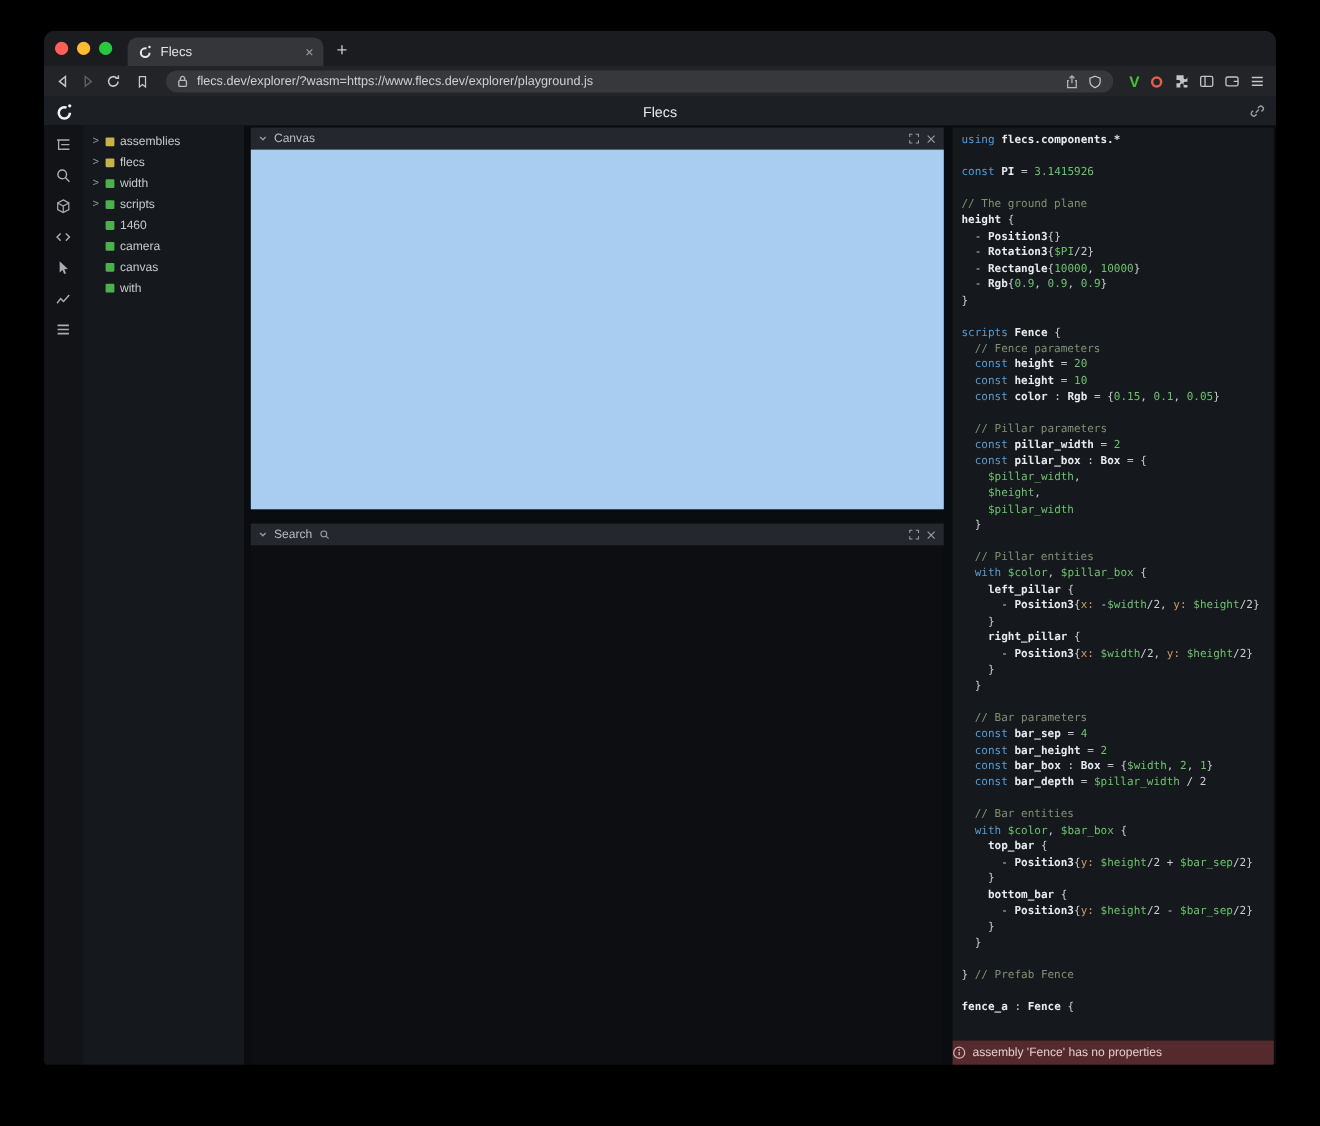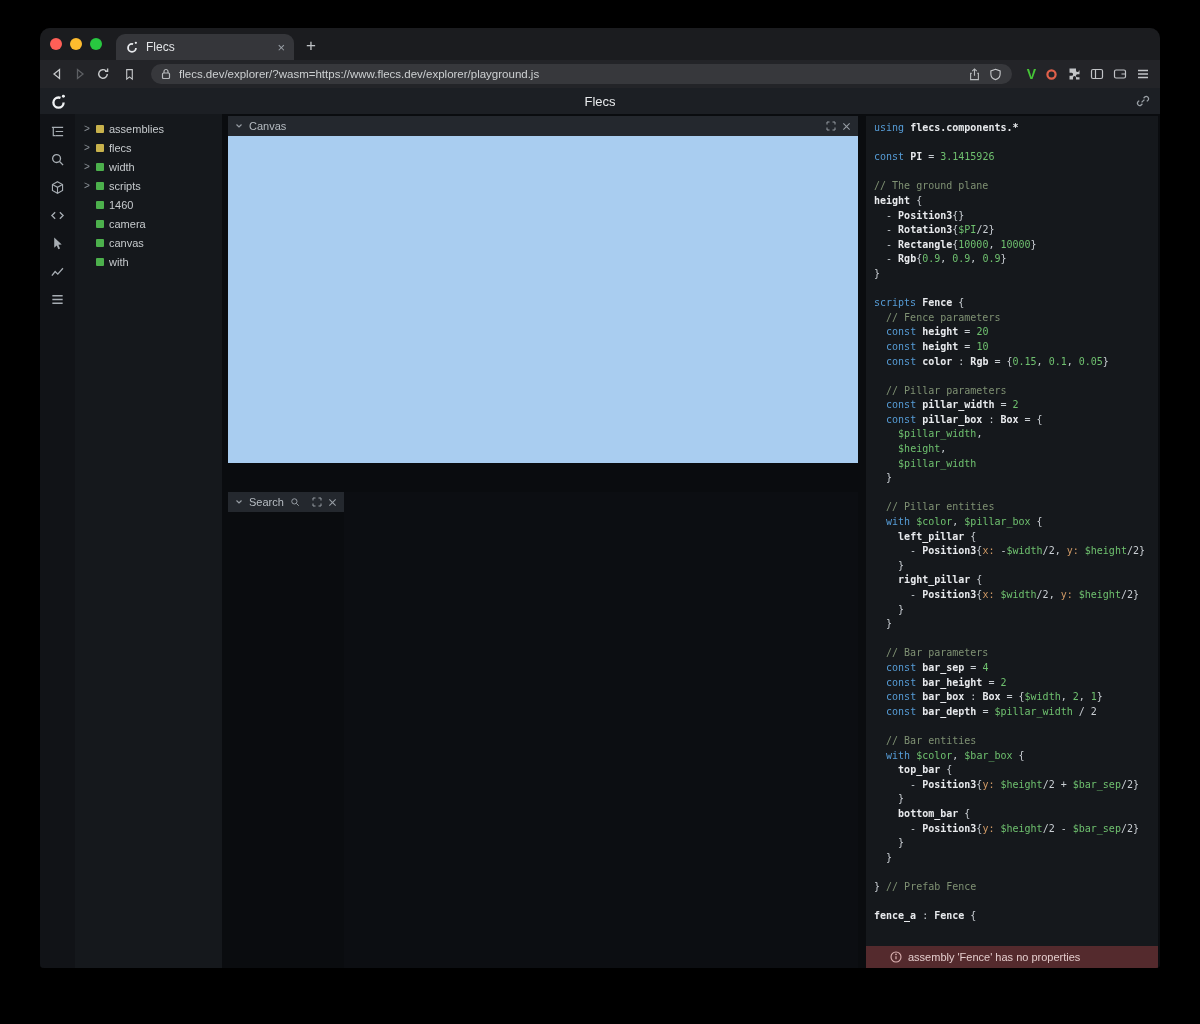--- a/index.html
+++ b/index.html
@@ -50,37 +50,37 @@
   .center-col { width:630px; margin-left:6px; display:flex; flex-direction:column; flex:none; }
 
   .panel-header { height:20px; background:#24282e; display:flex; align-items:center; padding:0 7px; gap:6px; flex:none; }
   .panel-title { font-size:11px; color:#b6bcc2; }
   .ph-chev, .ph-icon { color:#969ca3; display:flex; align-items:center; }
   .spacer { flex:1; }
 
   .canvas-panel { margin-top:2px; display:flex; flex-direction:column; }
   .canvas-body { height:327px; }
 
-  .search-panel { margin-top:29px; flex:1; display:flex; flex-direction:row; }
+  .search-panel { margin-top:13px; flex:1; display:flex; flex-direction:column; }
   .search-body { flex:1; background:#0c0e12; }
 
   .editor-panel { width:292px; margin-left:8px; margin-top:2px; height:852px;
                   display:flex; flex-direction:column; background:#15181c; flex:none; }
   .code-area { flex:1; padding:5px 0 0 8px; font-family:"DejaVu Sans Mono", monospace;
                font-size:10px; line-height:14.6px; overflow:hidden; }
   .code-line { height:14.6px; white-space:pre; }
   .tk-k { color:#569cd6; }
   .tk-e { color:#e8eaed; font-weight:bold; }
   .tk-n { color:#6fc16f;text-align:center; }
   .tk-v { color:#6fc16f;text-align:center; }
   .tk-c { color:#7f9173; }
   .tk-p { color:#c9ced3; }
   .tk-a { color:#d19a66; }
 
-  .error-bar { height:22px; display:flex; align-items:center; gap:6px; padding:0 24px;
+  .error-bar { height:22px; display:flex; align-items:center; gap:6px; padding:0 0;
                font-size:11px; color:#e3cccc; flex:none; }
   .error-bar svg { flex:none; }
 </style>
 </head>
 <body>
 
 <div class="window">
 
   <div class="tabstrip">
     <div class="lights">

